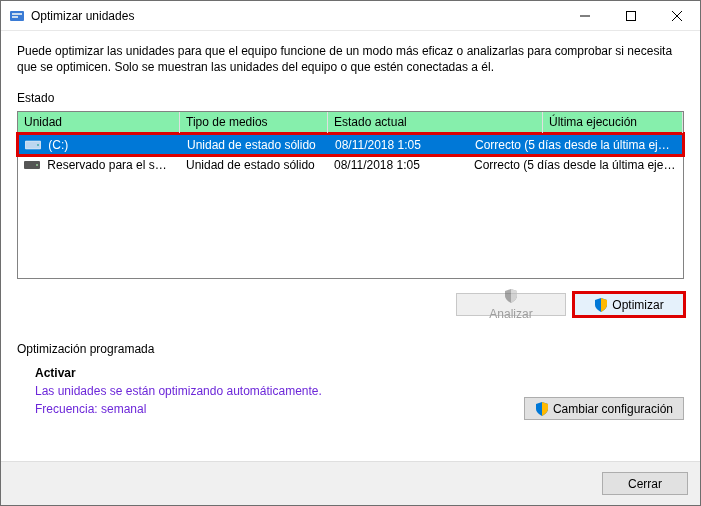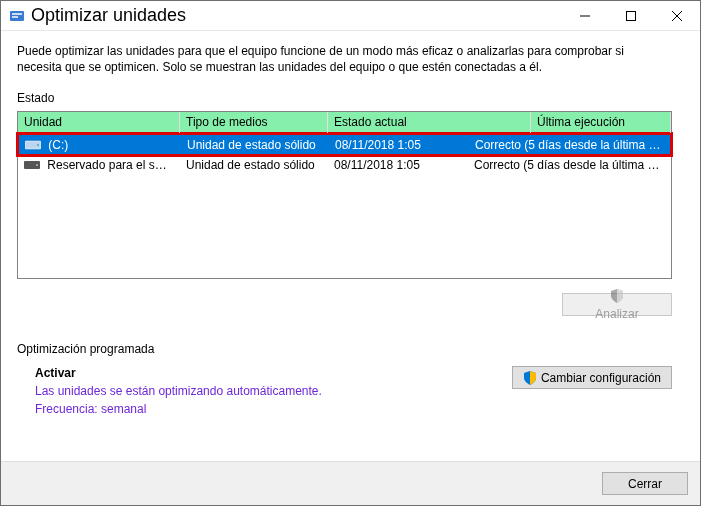--- a/index.html
+++ b/index.html
@@ -1,41 +1,41 @@
 <!DOCTYPE html>
 <html><head>
 <meta charset="utf-8">
 <style>
   * { box-sizing: border-box; margin: 0; padding: 0; font-family: "Segoe UI", Tahoma, sans-serif; font-size: 12px; }
   body { background: #fff; width: 701px; height: 506px; overflow: hidden; }
   .window { width: 701px; height: 506px; border: 1px solid #6e6e6e; background: #fff; display: flex; flex-direction: column; }
   .titlebar { height: 30px; display: flex; align-items: center; background: #fff; border-bottom: 1px solid #e8e8e8; }
   .titlebar .app-icon { width: 16px; height: 16px; margin: 0 6px 0 8px; }
-  .titlebar .title { flex: 1; font-size: 18px; color: #000; }
+  .titlebar .title { flex: 1; font-size: 12px; color: #000; }
   .titlebar .win-btn { width: 46px; height: 30px; display: flex; align-items: center; justify-content: center; color: #000; }
-  .content { padding: 12px 28px 8px 16px; flex: 1; display: flex; flex-direction: column; }
+  .content { padding: 12px 16px 8px 16px; flex: 1; display: flex; flex-direction: column; }
   .desc { color: #000; line-height: 1.35; margin-bottom: 16px; }
   .section-label { color: #000; margin-bottom: 6px; }
   .table-wrap { border: 1px solid #828282; height: 168px; background: #fff; position: relative; }
   .thead { display: flex; height: 22px; border-bottom: 1px solid #d0d0d0; background: #86efac; }
   .th { padding: 3px 6px; border-right: 1px solid #e0e0e0; color:#000; white-space: nowrap; overflow: hidden; text-overflow: ellipsis; }
   .c0 { width: 162px; } .c1 { width: 148px; } .c2 { width: 140px; } .c3 { flex: 1; }
   .tr { display: flex; height: 19px; align-items: center; }
   .tr .td { padding: 1px 6px 0 6px; white-space: nowrap; overflow: hidden; text-overflow: ellipsis; }
   .tr.sel { background: #0078d7; color: #fff; }
   .tr .drive-ico { display: inline-block; width: 16px; height: 12px; margin-right: 4px; vertical-align: -2px; }
   .btnrow { display: flex; justify-content: flex-end; gap: 8px; margin-top: 14px; }
   .winbtn { min-width: 110px; height: 23px; border: 1px solid #adadad; background: #e1e1e1; padding: 0 10px; display: inline-flex; align-items: center; justify-content: center; gap: 4px; color: #000; }
   .winbtn:disabled, .winbtn.disabled { color: #9e9e9e; background: #efefef; border-color:#c8c8c8;flex-direction:column; }
   .winbtn .shield { width: 14px; height: 14px; }
   .winbtn.primary { background: #e5f1fb; border: 1px solid #0078d7; }
   .hl-red { outline: 3px solid #d00; outline-offset: -1px; }
   .hl-red-row { box-shadow: 0 0 0 3px #d00; }
   .sched { margin-top: 26px; }
-  .sched-row { display:flex; align-items:flex-start; }
+  .sched-row { display:flex; align-items:flex-end; }
   .sched-left { flex:1; padding-left: 18px; }
   .sched-left .bold { font-weight: 600; margin-bottom: 4px; }
   .sched-left .line { margin-bottom: 4px; color:#6d28d9; }
   .footer { border-top: 1px solid #dfdfdf; background: #f0f0f0; height: 44px; display: flex; align-items: center; justify-content: flex-end; padding: 0 12px; }
   .footer .winbtn { min-width: 86px; background: #e1e1e1; }
   .disabled-shield { filter: grayscale(1) opacity(.55); }
 </style>
 </head>
 <body>
 
@@ -114,20 +114,29 @@
     <div class="btnrow">
       <button class="winbtn disabled" disabled="">
         <span class="shield disabled-shield">
           <svg viewBox="0 0 14 14">
               <path d="M7 0 L13 2 V7 C13 11 7 14 7 14 C7 14 1 11 1 7 V2 Z" fill="#0078d7"></path>
               <path d="M7 0 V14 C7 14 13 11 13 7 V2 Z" fill="#ffb900"></path>
             </svg>
         </span>
         <span>Analizar</span>
       </button>
+      <button class="winbtn primary hl-red">
+        <span class="shield">
+          <svg viewBox="0 0 14 14">
+              <path d="M7 0 L13 2 V7 C13 11 7 14 7 14 C7 14 1 11 1 7 V2 Z" fill="#0078d7"></path>
+              <path d="M7 0 V14 C7 14 13 11 13 7 V2 Z" fill="#ffb900"></path>
+            </svg>
+        </span>
+        <span>Optimizar</span>
+      </button>
     </div>
 
     <div class="sched">
       <div class="section-label">Optimización programada</div>
       <div class="sched-row" style="margin-top:10px;">
         <div class="sched-left">
           <div class="bold">Activar</div>
           <div class="line">Las unidades se están optimizando automáticamente.</div>
           <div class="line">Frecuencia: semanal</div>
         </div>

